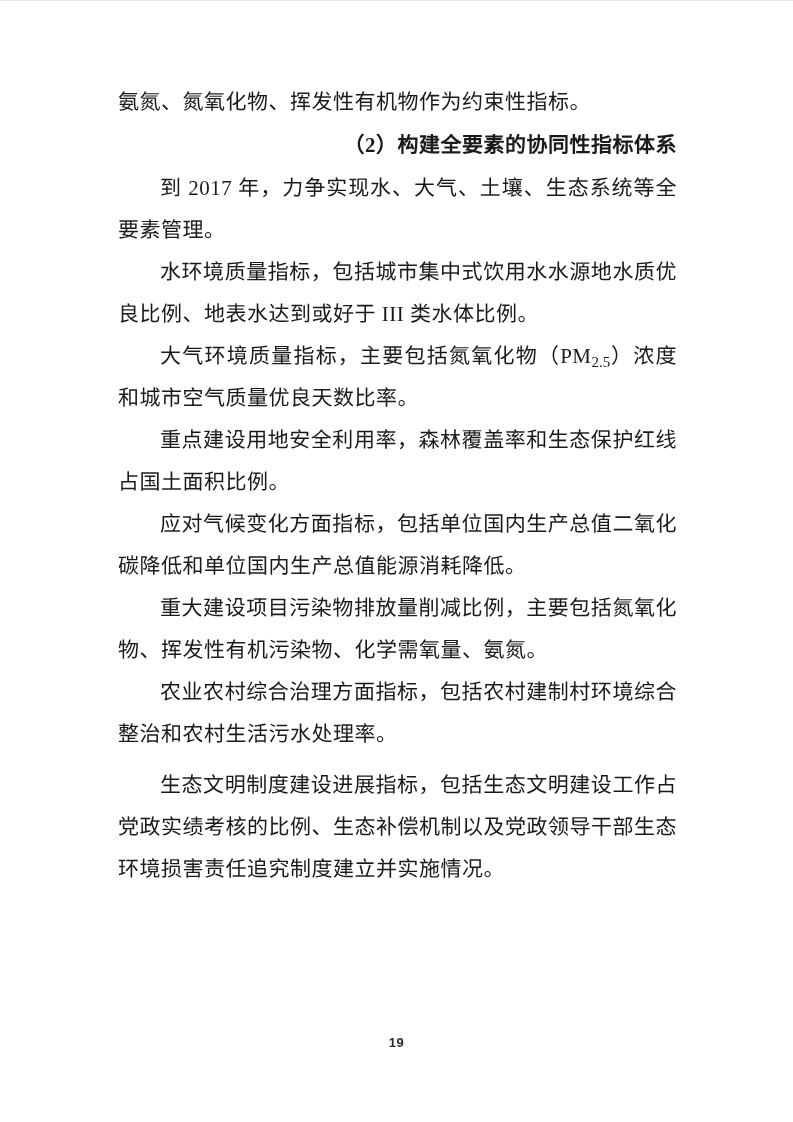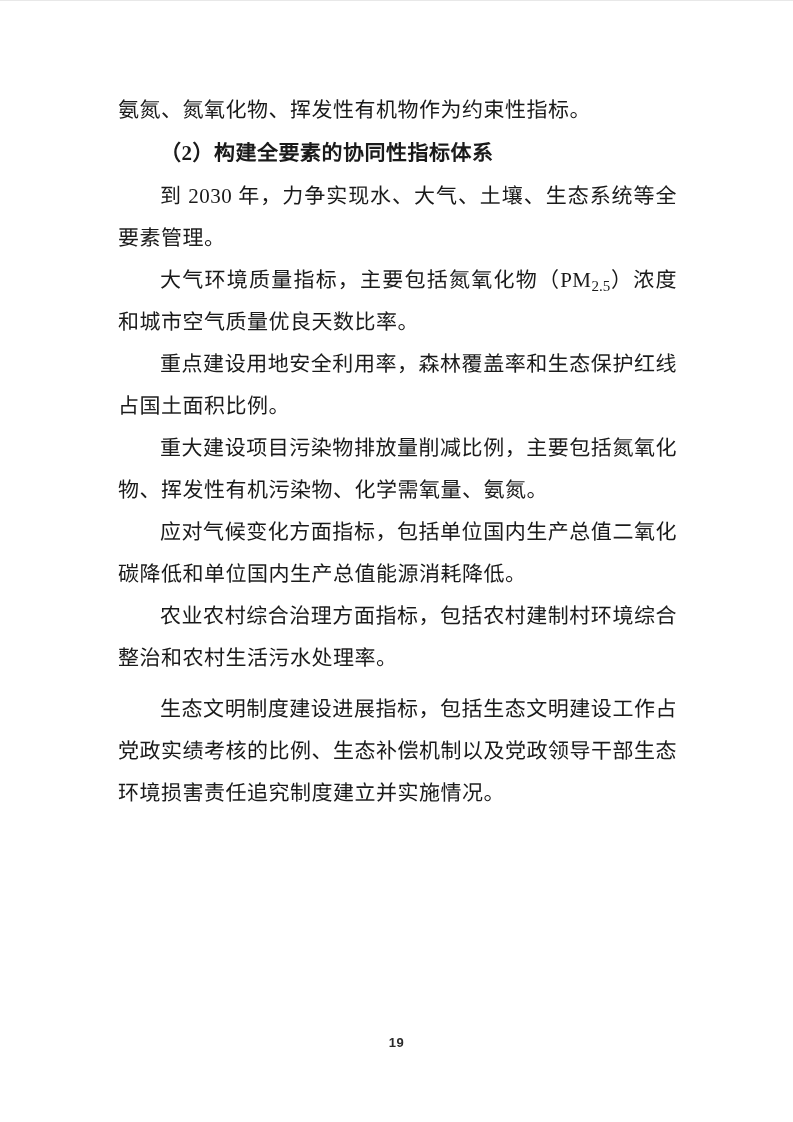--- a/index.html
+++ b/index.html
@@ -13,41 +13,41 @@
     position: relative;
     overflow: hidden;
     font-family: "Liberation Serif", "DejaVu Serif", serif;
     color: #1a1a1a;
     border-top: 1px solid #e8e8e8;
     box-sizing: border-box;
   }
   .page-content {
     position: absolute;
     left: 118px;
-    top: 88px;
+    top: 80px;
     width: 559px;
     font-size: 21px;
     line-height: 42px;
     text-align: justify;
     letter-spacing: 0.5px;
   }
   .page-content p {
     margin: 0;
     text-indent: 2em;
   }
   .page-content p.continuation {
     text-indent: 0;
   }
   .section-heading {
     margin: 0;
     font-size: 21px;
     line-height: 44px;
     font-weight: bold;
     text-indent: 2em;
-    text-align: left;
+    text-align: right;
     letter-spacing: 0.5px;
   }
   .para-last {
     margin-top: 9px !important;
     font-family: Liberation Serif, serif;
   }
   sub.pm-sub {
     font-size: 15px;
     line-height: 0;
     vertical-align: -4px;
@@ -68,31 +68,32 @@
 </style>
 </head>
 <body>
 
 <div class="page-content">
 
   <p class="continuation">氨氮、氮氧化物、挥发性有机物作为约束性指标。</p>
 
   <h2 class="section-heading">（2）构建全要素的协同性指标体系</h2>
 
-  <p>到 2030 年，力争实现水、大气、土壤、生态系统等全要素管理。</p>
+  <p>到 2017 年，力争实现水、大气、土壤、生态系统等全要素管理。</p>
 
+  <p>水环境质量指标，包括城市集中式饮用水水源地水质优良比例、地表水达到或好于 III 类水体比例。</p>
 
   <p><span>大气环境质量指标，主要包括氮氧化物（PM</span><sub class="pm-sub">2.5</sub><span>）浓度和城市空气质量优良天数比率。</span></p>
 
 
   <p>重点建设用地安全利用率，森林覆盖率和生态保护红线占国土面积比例。</p>
 
+  <p>应对气候变化方面指标，包括单位国内生产总值二氧化碳降低和单位国内生产总值能源消耗降低。</p>
+
   <p>重大建设项目污染物排放量削减比例，主要包括氮氧化物、挥发性有机污染物、化学需氧量、氨氮。</p>
-
-  <p>应对气候变化方面指标，包括单位国内生产总值二氧化碳降低和单位国内生产总值能源消耗降低。</p>
 
   <p>农业农村综合治理方面指标，包括农村建制村环境综合整治和农村生活污水处理率。</p>
 
   <p class="para-last">生态文明制度建设进展指标，包括生态文明建设工作占党政实绩考核的比例、生态补偿机制以及党政领导干部生态环境损害责任追究制度建立并实施情况。</p>
 
 </div>
 
 <div class="page-footer">19</div>
 
 </body></html>

